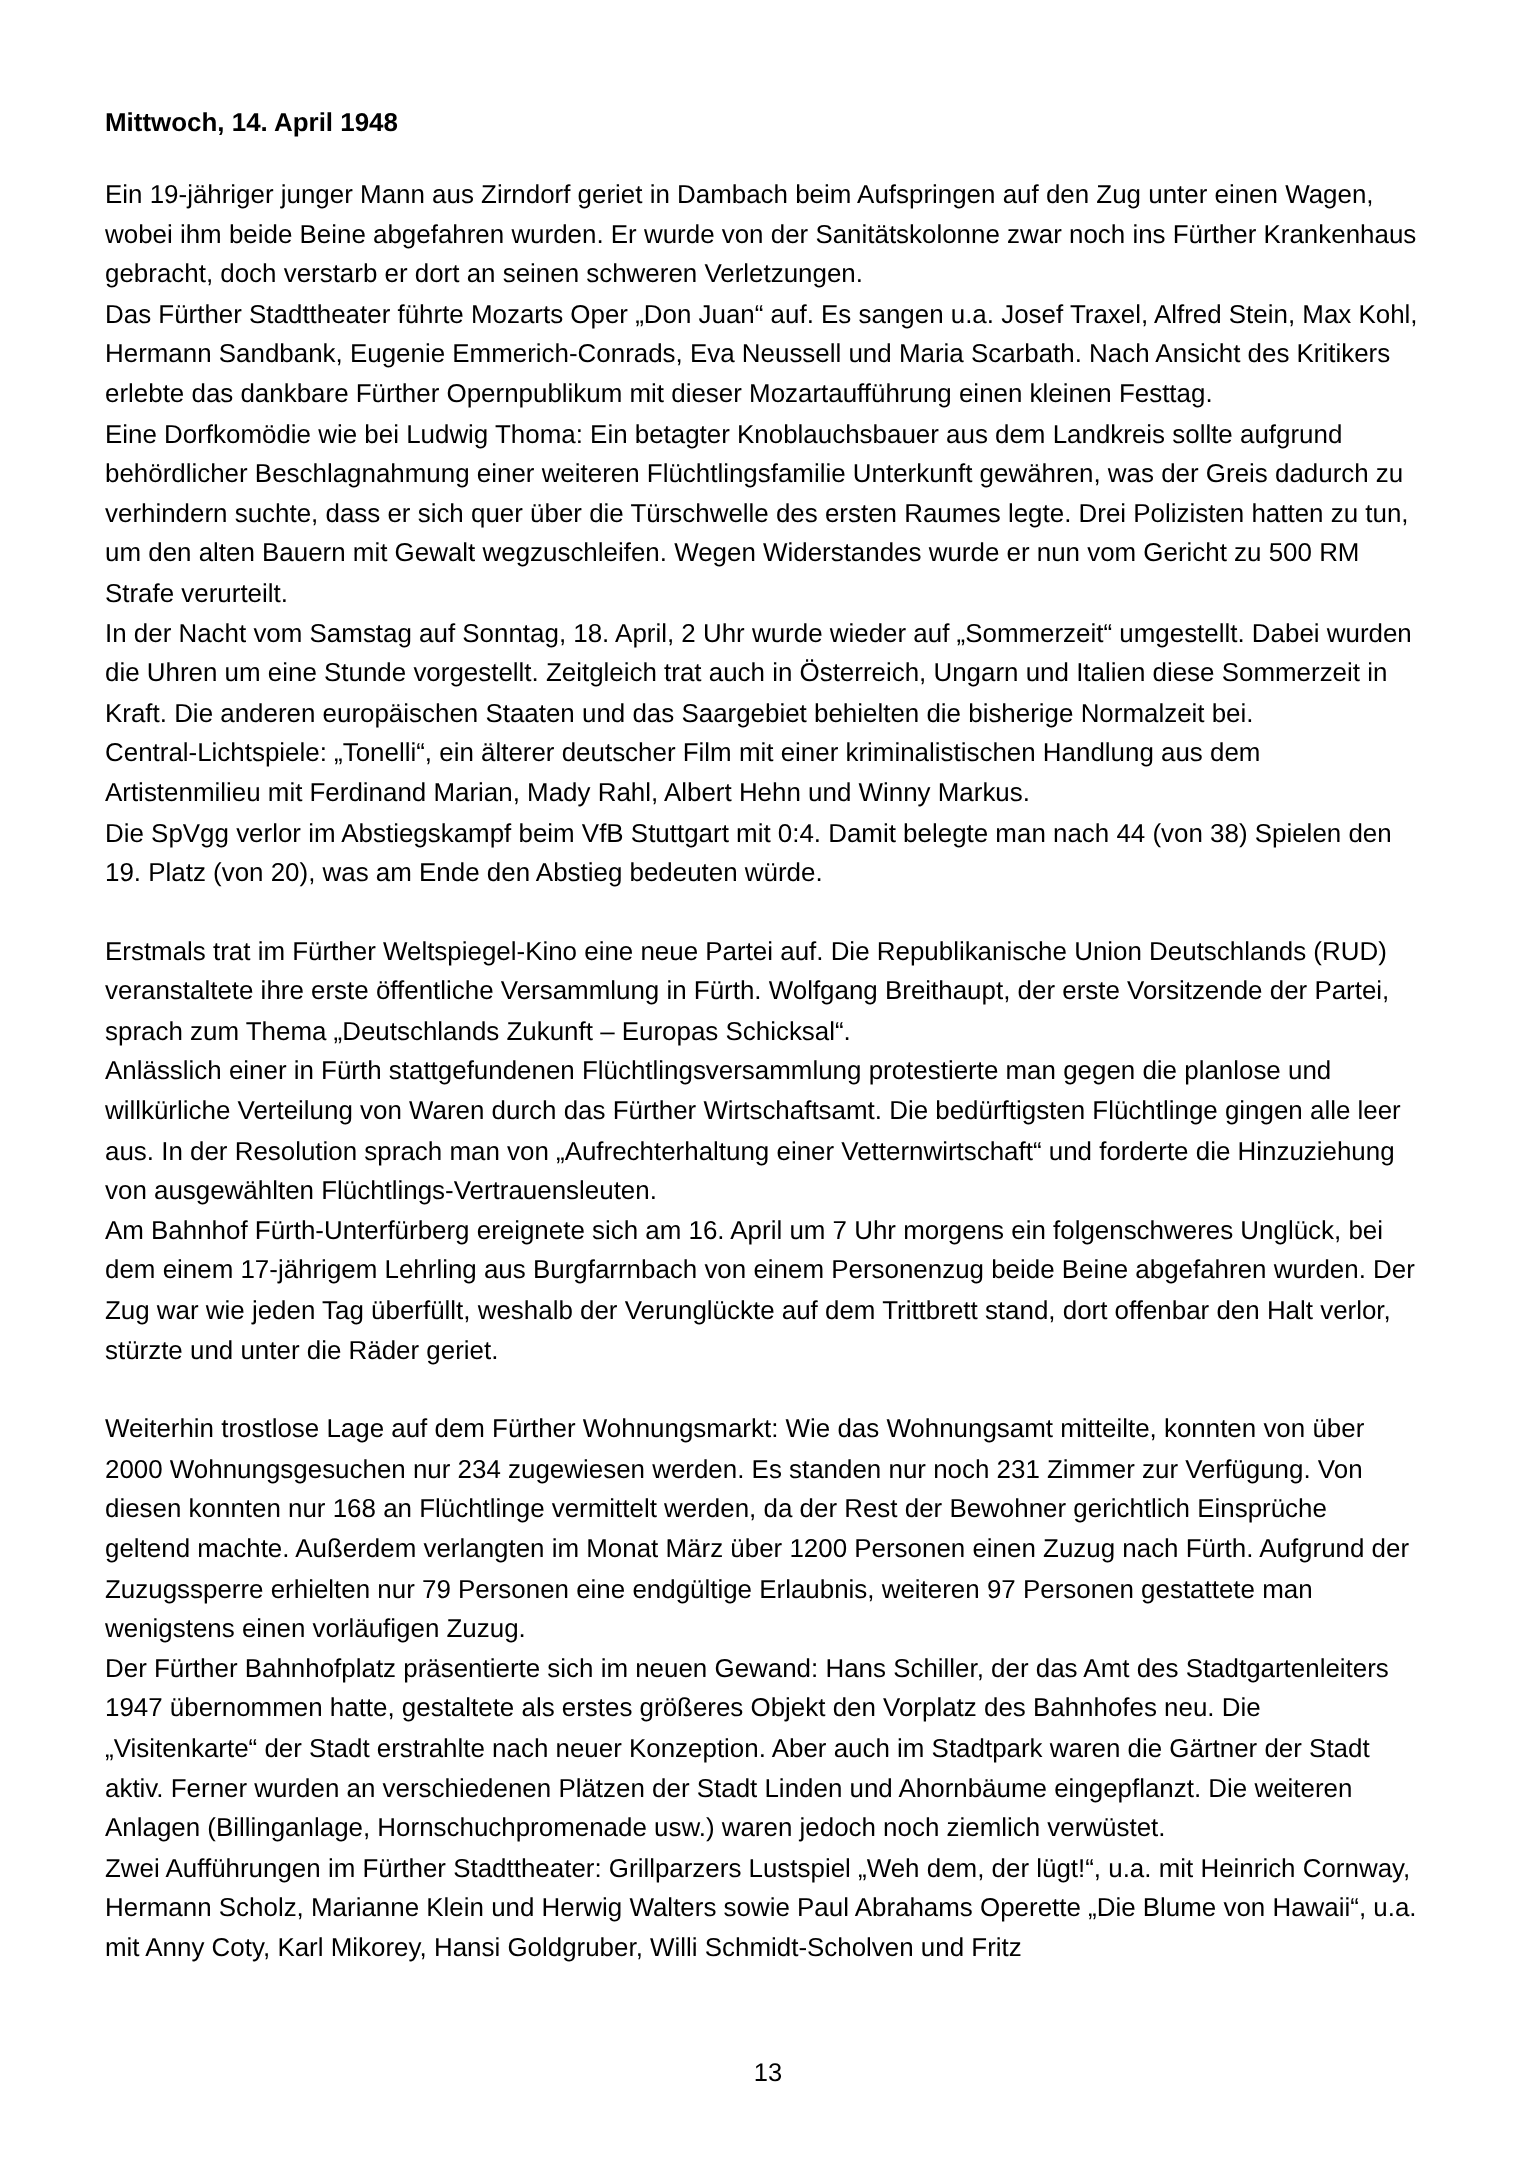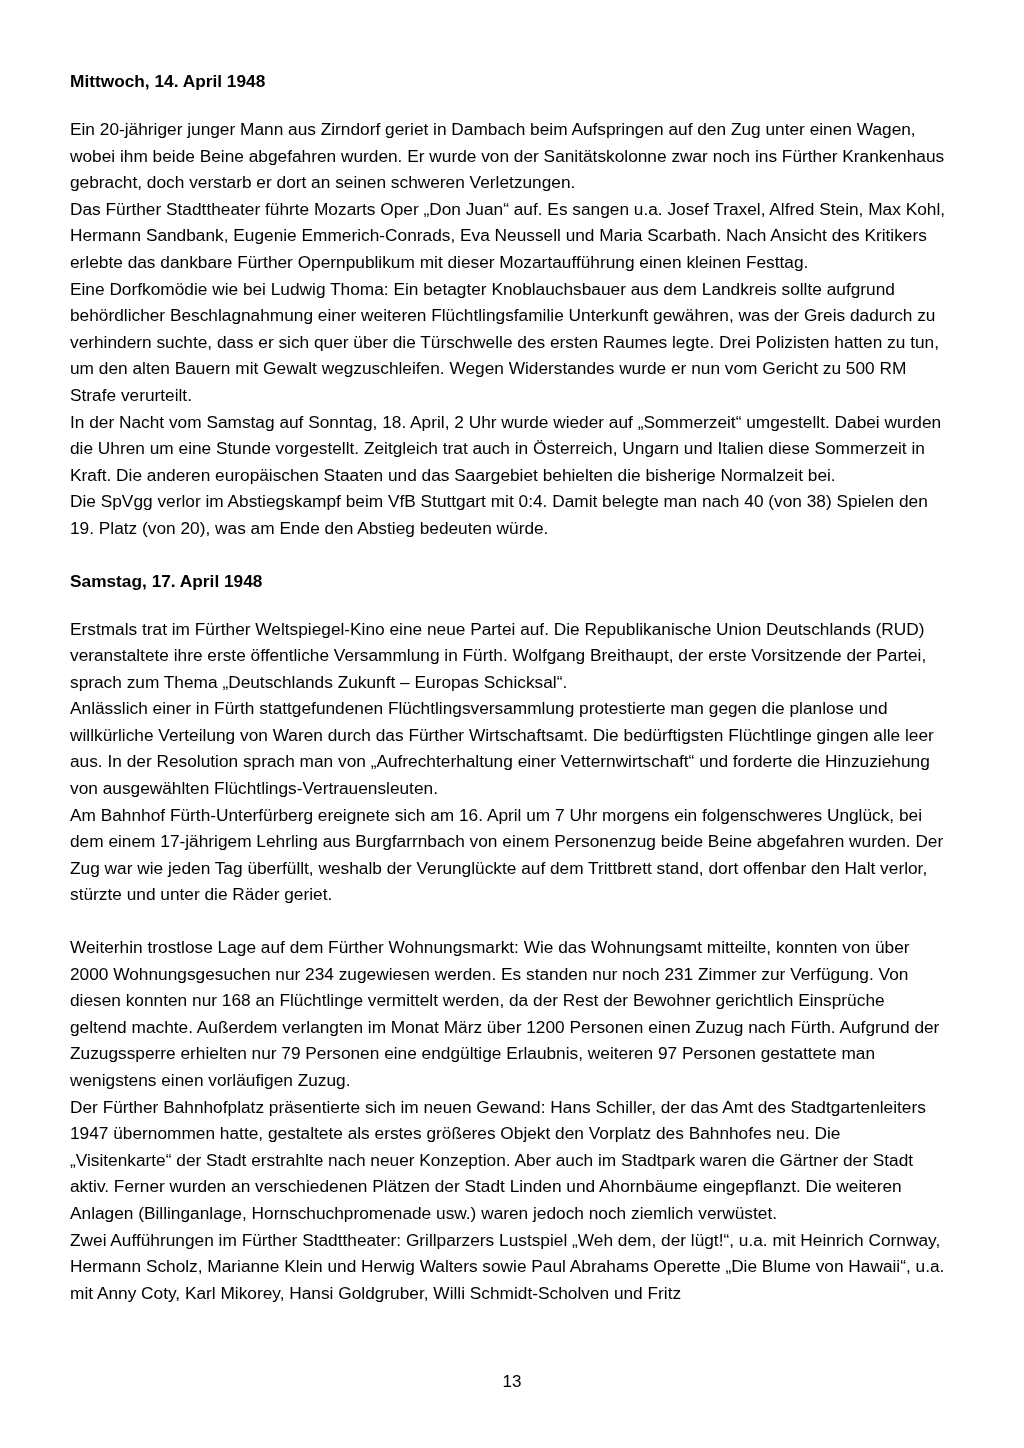--- a/index.html
+++ b/index.html
@@ -53,31 +53,31 @@
   }
 </style>
 </head>
 <body>
 
 <div class="page">
   <div class="doc-body">
 
     <div class="section-block">
       <div class="section-heading">Mittwoch, 14. April 1948</div>
-      <p class="para">Ein 20-jähriger junger Mann aus Zirndorf geriet in Dambach beim Aufspringen auf den Zug unter einen Wagen, wobei ihm beide Beine abgefahren wurden. Er wurde von der Sanitätskolonne zwar noch ins Fürther Krankenhaus gebracht, doch verstarb er dort an seinen schweren Verletzungen.</p>
+      <p class="para">Ein 19-jähriger junger Mann aus Zirndorf geriet in Dambach beim Aufspringen auf den Zug unter einen Wagen, wobei ihm beide Beine abgefahren wurden. Er wurde von der Sanitätskolonne zwar noch ins Fürther Krankenhaus gebracht, doch verstarb er dort an seinen schweren Verletzungen.</p>
       <p class="para">Das Fürther Stadttheater führte Mozarts Oper „Don Juan“ auf. Es sangen u.a. Josef Traxel, Alfred Stein, Max Kohl, Hermann Sandbank, Eugenie Emmerich-Conrads, Eva Neussell und Maria Scarbath. Nach Ansicht des Kritikers erlebte das dankbare Fürther Opernpublikum mit dieser Mozartaufführung einen kleinen Festtag.</p>
       <p class="para">Eine Dorfkomödie wie bei Ludwig Thoma: Ein betagter Knoblauchsbauer aus dem Landkreis sollte aufgrund behördlicher Beschlagnahmung einer weiteren Flüchtlingsfamilie Unterkunft gewähren, was der Greis dadurch zu verhindern suchte, dass er sich quer über die Türschwelle des ersten Raumes legte. Drei Polizisten hatten zu tun, um den alten Bauern mit Gewalt wegzuschleifen. Wegen Widerstandes wurde er nun vom Gericht zu 500 RM Strafe verurteilt.</p>
       <p class="para">In der Nacht vom Samstag auf Sonntag, 18. April, 2 Uhr wurde wieder auf „Sommerzeit“ umgestellt. Dabei wurden die Uhren um eine Stunde vorgestellt. Zeitgleich trat auch in Österreich, Ungarn und Italien diese Sommerzeit in Kraft. Die anderen europäischen Staaten und das Saargebiet behielten die bisherige Normalzeit bei.</p>
-      <p class="para">Die SpVgg verlor im Abstiegskampf beim VfB Stuttgart mit 0:4. Damit belegte man nach 40 (von 38) Spielen den 19. Platz (von 20), was am Ende den Abstieg bedeuten würde.</p>
+      <p class="para">Central-Lichtspiele: „Tonelli“, ein älterer deutscher Film mit einer kriminalistischen Handlung aus dem Artistenmilieu mit Ferdinand Marian, Mady Rahl, Albert Hehn und Winny Markus.</p>
+      <p class="para">Die SpVgg verlor im Abstiegskampf beim VfB Stuttgart mit 0:4. Damit belegte man nach 44 (von 38) Spielen den 19. Platz (von 20), was am Ende den Abstieg bedeuten würde.</p>
     </div>
 
     <div class="section-gap"></div>
 
     <div class="section-block">
-      <div class="section-heading">Samstag, 17. April 1948</div>
       <p class="para">Erstmals trat im Fürther Weltspiegel-Kino eine neue Partei auf. Die Republikanische Union Deutschlands (RUD) veranstaltete ihre erste öffentliche Versammlung in Fürth. Wolfgang Breithaupt, der erste Vorsitzende der Partei, sprach zum Thema „Deutschlands Zukunft – Europas Schicksal“.</p>
       <p class="para">Anlässlich einer in Fürth stattgefundenen Flüchtlingsversammlung protestierte man gegen die planlose und willkürliche Verteilung von Waren durch das Fürther Wirtschaftsamt. Die bedürftigsten Flüchtlinge gingen alle leer aus. In der Resolution sprach man von „Aufrechterhaltung einer Vetternwirtschaft“ und forderte die Hinzuziehung von ausgewählten Flüchtlings-Vertrauensleuten.</p>
       <p class="para">Am Bahnhof Fürth-Unterfürberg ereignete sich am 16. April um 7 Uhr morgens ein folgenschweres Unglück, bei dem einem 17-jährigem Lehrling aus Burgfarrnbach von einem Personenzug beide Beine abgefahren wurden. Der Zug war wie jeden Tag überfüllt, weshalb der Verunglückte auf dem Trittbrett stand, dort offenbar den Halt verlor, stürzte und unter die Räder geriet.</p>
     </div>
 
     <div class="section-gap"></div>
 
     <div class="section-block">
       <p class="para">Weiterhin trostlose Lage auf dem Fürther Wohnungsmarkt: Wie das Wohnungsamt mitteilte, konnten von über 2000 Wohnungsgesuchen nur 234 zugewiesen werden. Es standen nur noch 231 Zimmer zur Verfügung. Von diesen konnten nur 168 an Flüchtlinge vermittelt werden, da der Rest der Bewohner gerichtlich Einsprüche geltend machte. Außerdem verlangten im Monat März über 1200 Personen einen Zuzug nach Fürth. Aufgrund der Zuzugssperre erhielten nur 79 Personen eine endgültige Erlaubnis, weiteren 97 Personen gestattete man wenigstens einen vorläufigen Zuzug.</p>
       <p class="para">Der Fürther Bahnhofplatz präsentierte sich im neuen Gewand: Hans Schiller, der das Amt des Stadtgartenleiters 1947 übernommen hatte, gestaltete als erstes größeres Objekt den Vorplatz des Bahnhofes neu. Die „Visitenkarte“ der Stadt erstrahlte nach neuer Konzeption. Aber auch im Stadtpark waren die Gärtner der Stadt aktiv. Ferner wurden an verschiedenen Plätzen der Stadt Linden und Ahornbäume eingepflanzt. Die weiteren Anlagen (Billinganlage, Hornschuchpromenade usw.) waren jedoch noch ziemlich verwüstet.</p>

